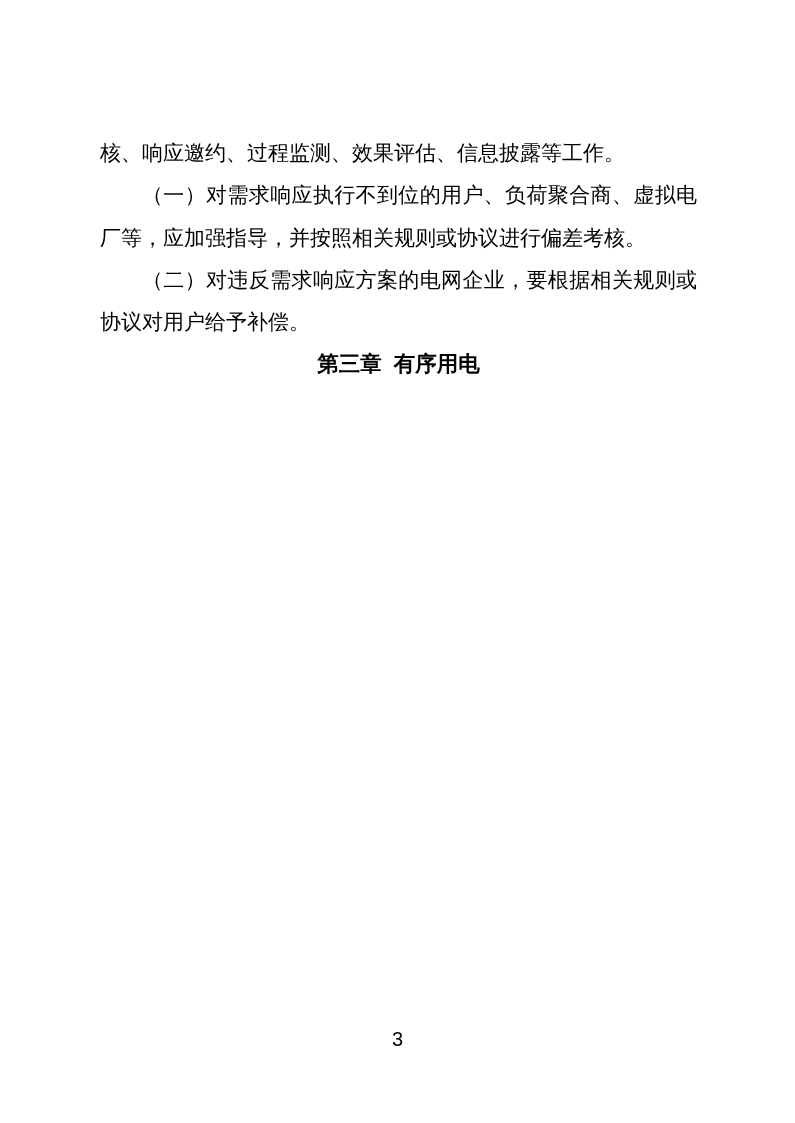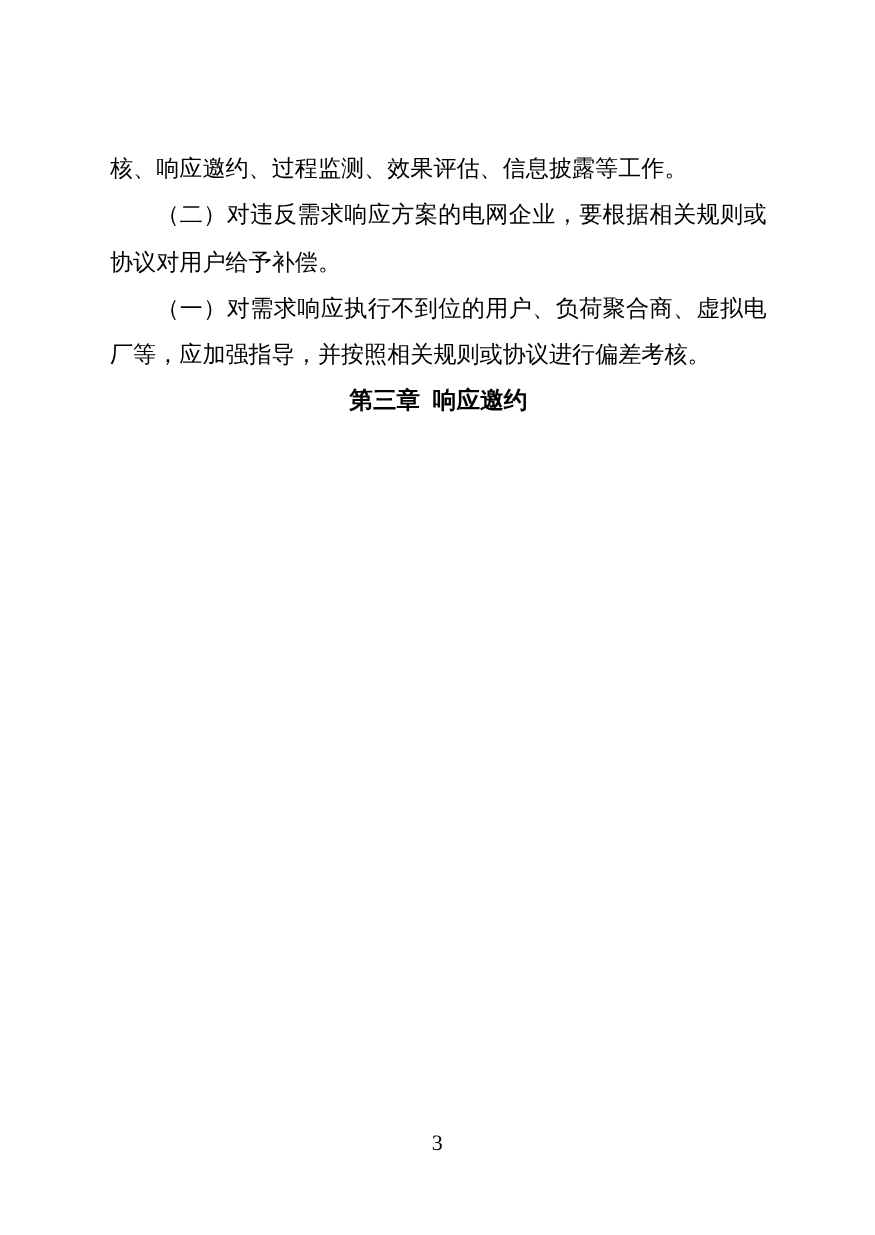--- a/index.html
+++ b/index.html
@@ -6,21 +6,21 @@
     margin: 0;
     padding: 0;
     background: #ffffff;
   }
   .page {
     position: relative;
     width: 795px;
     height: 1123px;
     background: #ffffff;
     overflow: hidden;
-    font-family: Liberation Serif, serif;
+    font-family: Liberation Sans, sans-serif;
     color: #000000;
   }
   .doc-body {
     position: absolute;
     left: 100px;
     width: 597px;
     top: 132px;
     font-size: 21px;
     line-height: 42.3px;
     text-align: justify;
@@ -63,26 +63,26 @@
   <div class="doc-body">
 
     <p class="para no-indent">
       <span>核、响应邀约、过程监测、效果评估、信息披露等工作。</span>
     </p>
 
 
 
 
     <p class="para">
+      <span>（一）对需求响应执行不到位的用户、负荷聚合商、虚拟电厂等，应加强指导，并按照相关规则或协议进行偏差考核。</span>
+    </p>
+
+    <p class="para">
       <span>（二）对违反需求响应方案的电网企业，要根据相关规则或协议对用户给予补偿。</span>
     </p>
 
-    <p class="para">
-      <span>（一）对需求响应执行不到位的用户、负荷聚合商、虚拟电厂等，应加强指导，并按照相关规则或协议进行偏差考核。</span>
-    </p>
-
-    <h2 class="chapter">第三章 响应邀约</h2>
+    <h2 class="chapter">第三章 有序用电</h2>
 
 
   </div>
 
   <div class="page-number">3</div>
 </div>
 
 </body></html>

